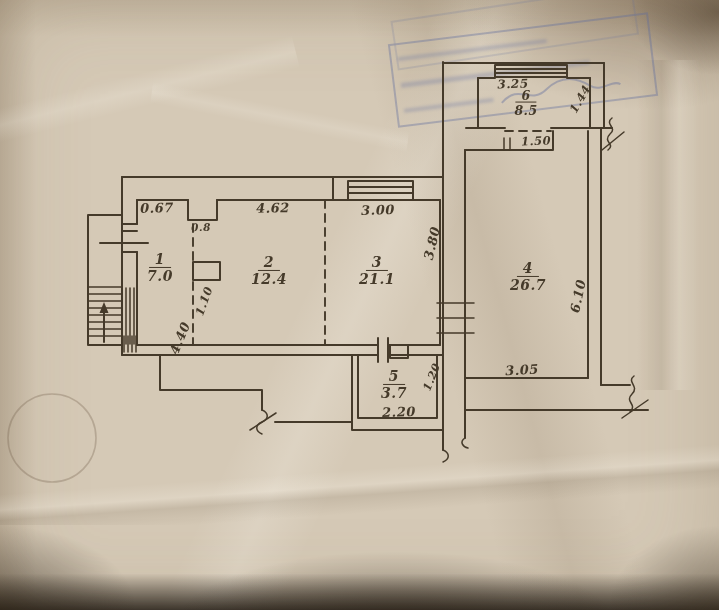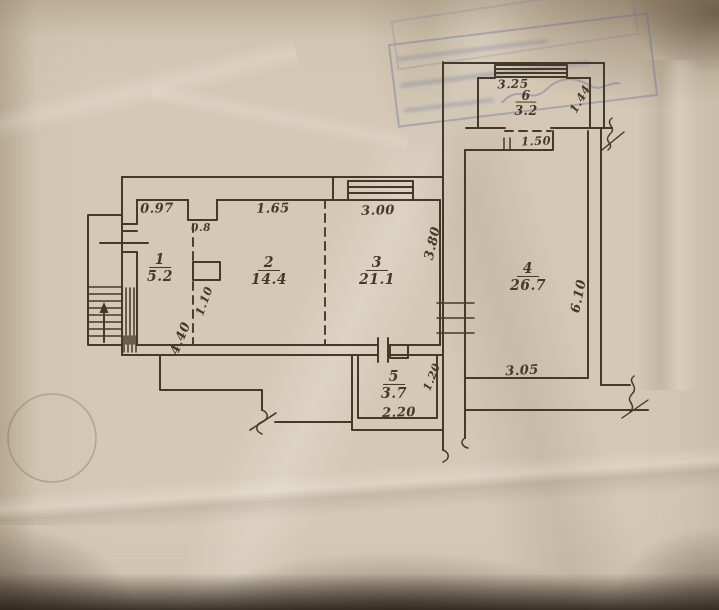--- a/index.html
+++ b/index.html
@@ -185,45 +185,45 @@
         <path d="M495 65 H567 V77 H495 Z"></path>
         <path d="M495 69 H567 M495 73 H567"></path>
       </g>
       <path class="thin" d="M612 118 c-8 6 6 10 -2 16 c-8 8 6 10 -2 16"></path>
       <path class="thin" d="M602 150 L624 132"></path>
     </g>
   </svg>
 
   <div class="room-label" style="left:160px;top:268px">
     <div class="num">1</div>
-    <div class="den">5.2</div>
+    <div class="den">7.0</div>
   </div>
   <div class="room-label" style="left:269px;top:271px">
     <div class="num">2</div>
-    <div class="den">14.4</div>
+    <div class="den">12.4</div>
   </div>
   <div class="room-label" style="left:377px;top:271px">
     <div class="num">3</div>
     <div class="den">21.1</div>
   </div>
   <div class="room-label" style="left:528px;top:277px">
     <div class="num">4</div>
     <div class="den">26.7</div>
   </div>
   <div class="room-label" style="left:394px;top:385px">
     <div class="num">5</div>
     <div class="den">3.7</div>
   </div>
   <div class="room-label small" style="left:526px;top:103px">
     <div class="num">6</div>
-    <div class="den">3.2</div>
-  </div>
-
-  <div class="lbl" style="left:157px;top:208px;transform:translate(-50%,-50%) rotate(-1deg)">0.97</div>
-  <div class="lbl" style="left:273px;top:208px;transform:translate(-50%,-50%) rotate(-1deg)">1.65</div>
+    <div class="den">8.5</div>
+  </div>
+
+  <div class="lbl" style="left:157px;top:208px;transform:translate(-50%,-50%) rotate(-1deg)">0.67</div>
+  <div class="lbl" style="left:273px;top:208px;transform:translate(-50%,-50%) rotate(-1deg)">4.62</div>
   <div class="lbl" style="left:378px;top:210px;transform:translate(-50%,-50%) rotate(-2deg)">3.00</div>
   <div class="lbl" style="left:201px;top:227px;font-size:10.5px;transform:translate(-50%,-50%) rotate(-2deg)">0.8</div>
   <div class="lbl" style="left:432px;top:243px;transform:translate(-50%,-50%) rotate(-77deg)">3.80</div>
   <div class="lbl" style="left:204px;top:301px;font-size:11.5px;transform:translate(-50%,-50%) rotate(-70deg)">1.10</div>
   <div class="lbl" style="left:180px;top:338px;transform:translate(-50%,-50%) rotate(-68deg)">4.40</div>
   <div class="lbl" style="left:399px;top:412px;transform:translate(-50%,-50%) rotate(-2deg)">2.20</div>
   <div class="lbl" style="left:432px;top:377px;font-size:11px;transform:translate(-50%,-50%) rotate(-68deg)">1.20</div>
   <div class="lbl" style="left:522px;top:370px;transform:translate(-50%,-50%) rotate(-3deg)">3.05</div>
   <div class="lbl" style="left:578px;top:296px;transform:translate(-50%,-50%) rotate(-78deg)">6.10</div>
   <div class="lbl" style="left:536px;top:141px;font-size:11.5px;transform:translate(-50%,-50%) rotate(-2deg)">1.50</div>

